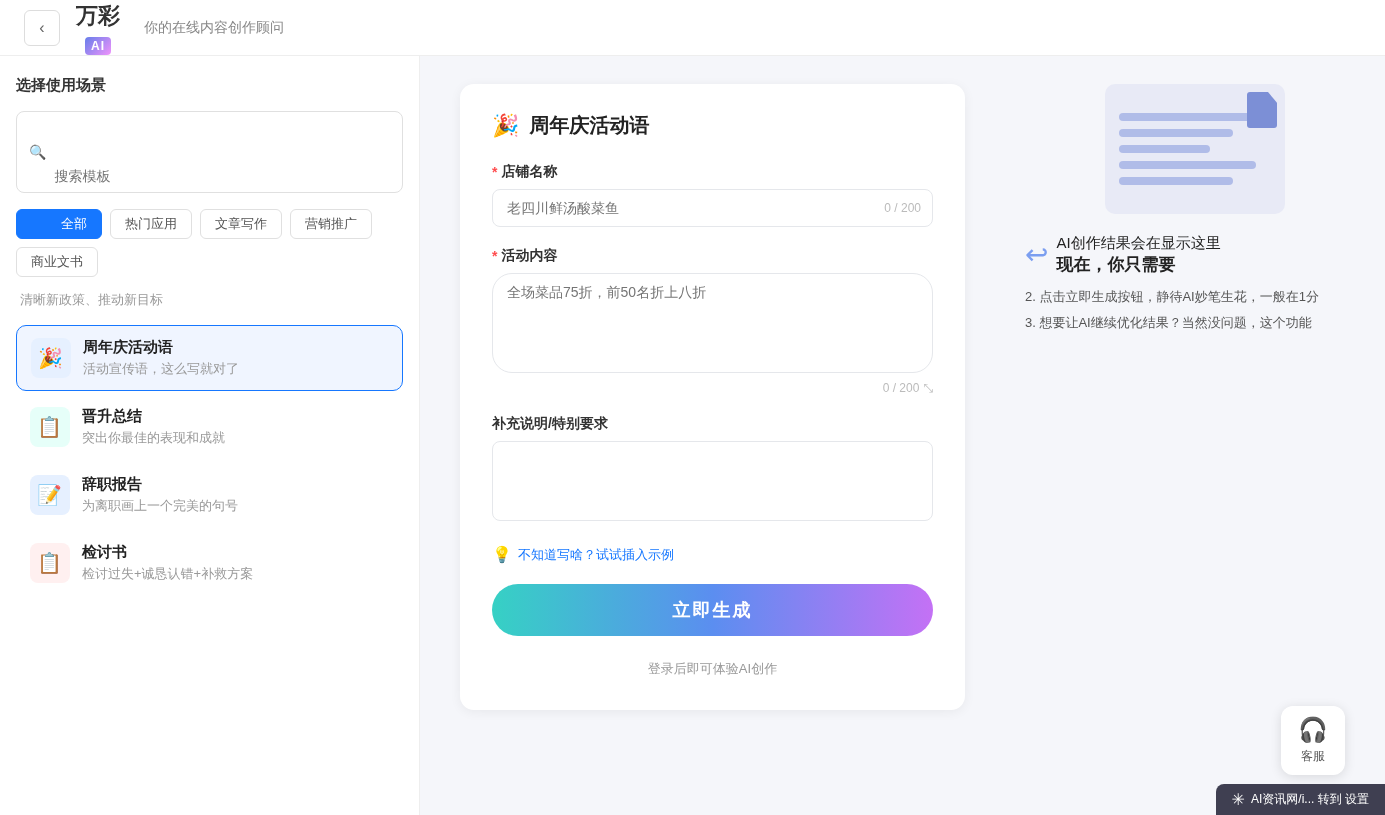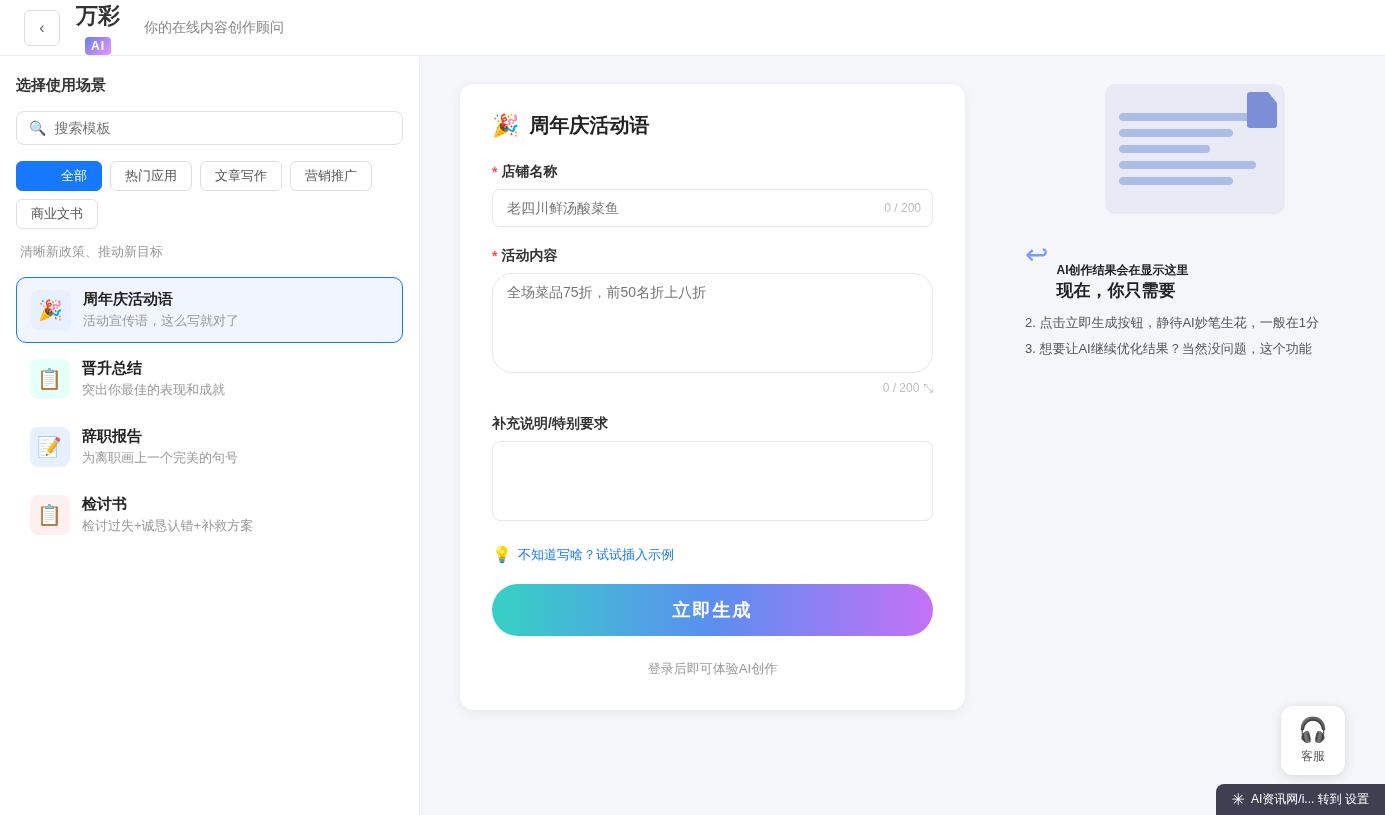--- a/index.html
+++ b/index.html
@@ -83,20 +83,21 @@
       padding: 8px 12px;
       gap: 8px;
       margin-bottom: 16px;
       background: #fff;
     }
     .search-box input {
       border: none; outline: none;
       font-size: 14px; color: #999;
       flex: 1;
       background: transparent;
+      margin-top: 48px;
     }
     .search-icon-wrap { color: #bbb; font-size: 14px; }
 
     
     .tag-row {
       display: flex;
       flex-wrap: wrap;
       gap: 8px;
       margin-bottom: 8px;
     }
@@ -508,21 +509,21 @@
         <div class="illus-line med"></div>
         <div class="illus-line short"></div>
         <div class="illus-line long"></div>
         <div class="illus-line med"></div>
       </div>
     </div>
 
     <div class="ai-result-arrow">
       <span class="arrow-curved">↩</span>
       <div>
-        <div style="font-size:12px; font-weight:700; color:#222;margin-top:28px;">AI创作结果会在显示这里</div>
+        <div style="font-size:15px; font-weight:400; color:#222;">AI创作结果会在显示这里</div>
         <div style="font-size:17px; font-weight:700; color:#222;">现在，你只需要</div>
       </div>
     </div>
 
     <ul class="tips-list" id="tips-list">
         <li>2. 点击立即生成按钮，静待AI妙笔生花，一般在1分</li>
         <li>3. 想要让AI继续优化结果？当然没问题，这个功能</li>
       </ul>
   </div>
 

